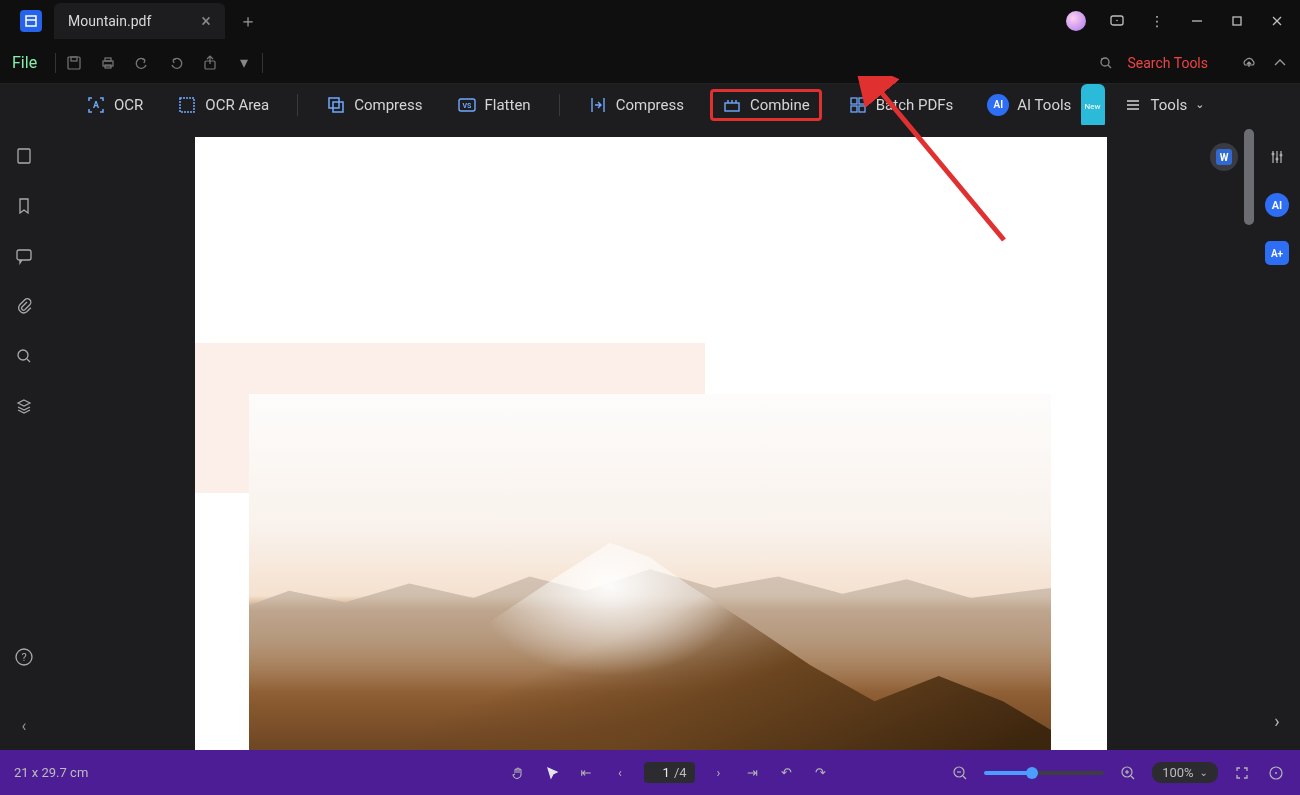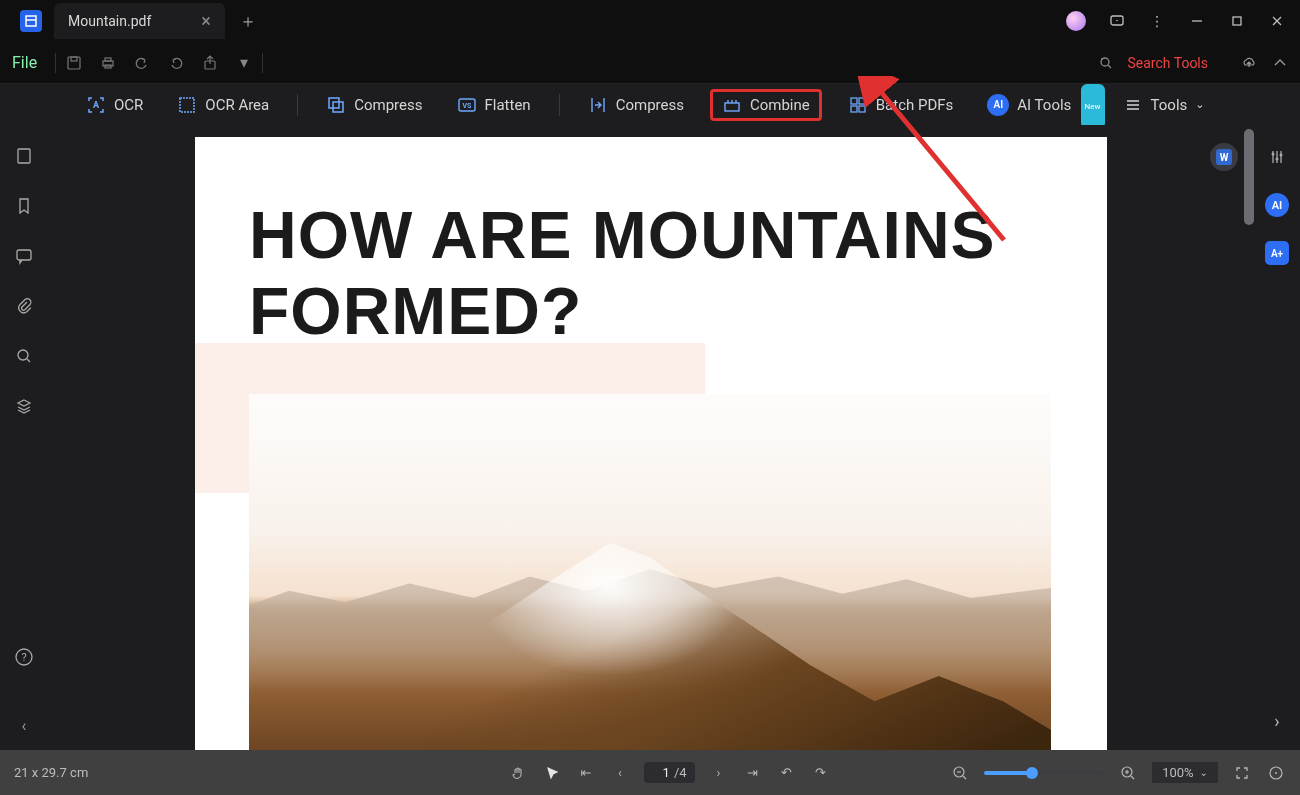--- a/index.html
+++ b/index.html
@@ -42,31 +42,31 @@
   linear-gradient(155deg,transparent 40%,#6b4520 55%,#3d260e 80%);
   clip-path:polygon(0 65%,8% 55%,15% 48%,22% 42%,30% 30%,38% 18%,45% 8%,50% 12%,55% 20%,62% 30%,70% 42%,78% 52%,86% 45%,94% 52%,100% 60%,100% 100%,0 100%)}
 .bgridge{position:absolute;top:32%;left:0;right:0;height:30%;background:linear-gradient(to bottom,#cdbfb2 0%,#b8a491 60%,transparent 100%);clip-path:polygon(0 40%,5% 30%,12% 38%,20% 25%,28% 35%,35% 20%,42% 30%,50% 15%,58% 28%,66% 20%,74% 32%,82% 22%,90% 35%,100% 28%,100% 100%,0 100%);opacity:.72}
 .badge-w{position:absolute;top:18px;right:16px;width:28px;height:28px;border-radius:50%;background:#3a3a42;display:flex;align-items:center;justify-content:center}
 .badge-w .inner{width:16px;height:16px;background:#3169d2;border-radius:3px;color:#fff;font-size:10px;font-weight:bold;display:flex;align-items:center;justify-content:center}
 .scrollbar{position:absolute;right:0;top:4px;width:10px;height:96px;background:#6c6c73;border-radius:5px}
 .right-rail{width:46px;background:#1d1d1f;display:flex;flex-direction:column;align-items:center;padding-top:20px;gap:24px}
 .right-rail .ricon{width:24px;height:24px;display:flex;align-items:center;justify-content:center;cursor:pointer}
 .r-ai{width:24px;height:24px;border-radius:50%;background:#2e6ef5;color:#fff;font-size:11px;font-weight:600;display:flex;align-items:center;justify-content:center}
 .r-at{width:24px;height:24px;border-radius:5px;background:#2e6ef5;color:#fff;font-size:10px;font-weight:600;display:flex;align-items:center;justify-content:center}
-.statusbar{height:45px;background:#404040;display:flex;align-items:center;padding:0 14px;font-size:13px;color:#bcbcbc}
+.statusbar{height:45px;background:#4c1d95;display:flex;align-items:center;padding:0 14px;font-size:13px;color:#bcbcbc}
 .status-size{flex:0 0 auto}
 .status-center{margin-left:auto;margin-right:auto;display:flex;align-items:center;gap:14px;padding-left:300px}
 .page-box{background:#2c2c30;border-radius:4px;padding:3px 8px;display:flex;align-items:center;gap:4px;font-size:13px}
 .page-box input{background:transparent;border:none;color:#e8e8e8;width:18px;font-size:13px;text-align:right}
 .sb-icon{width:20px;height:20px;display:flex;align-items:center;justify-content:center;color:#b5b5b5;cursor:pointer}
 .status-right{display:flex;align-items:center;gap:14px}
 .slider{width:120px;height:4px;background:#3d3d42;border-radius:2px;position:relative}
 .slider .fill{position:absolute;left:0;top:0;bottom:0;width:40%;background:#4b9eff;border-radius:2px}
 .slider .knob{position:absolute;left:40%;top:50%;width:12px;height:12px;background:#4b9eff;border-radius:50%;transform:translate(-50%,-50%)}
-.zoom-box{background:#2c2c30;border-radius:0;padding:3px 10px;display:flex;align-items:center;gap:6px;font-size:13px}
+.zoom-box{background:#2c2c30;border-radius:9px;padding:3px 10px;display:flex;align-items:center;gap:6px;font-size:13px}
 .arrow-annot{position:absolute;top:76px;left:826px;pointer-events:none;z-index:50}
 svg{display:block}
 </style>
 </head>
 <body>
 
 <div class="titlebar">
   <div class="app-icon">
     <svg width="12" height="12" viewBox="0 0 12 12">
         <rect x="1" y="1" width="10" height="10" stroke="#fff" stroke-width="1.5" fill="none"></rect>
@@ -288,21 +288,20 @@
         <svg width="20" height="20" fill="none">
           <circle cx="10" cy="10" r="8" stroke="#aaa" stroke-width="1.3"></circle>
           <text x="10" y="14" font-size="11" text-anchor="middle" fill="#aaa">?</text>
         </svg>
       </span>
     <span class="ricon" style="margin-bottom:14px">‹</span>
   </div>
 
   <div class="canvas">
     <div class="page">
-      <div class="doc-title">HOW ARE MOUNTAINS FORMED?</div>
       <div class="pinkblk"></div>
       <div class="mountain">
         <div class="sky"></div>
         <div class="bgridge"></div>
         <div class="peak"></div>
       </div>
     </div>
     <div class="badge-w">
         <div class="inner">W</div>
       </div>

